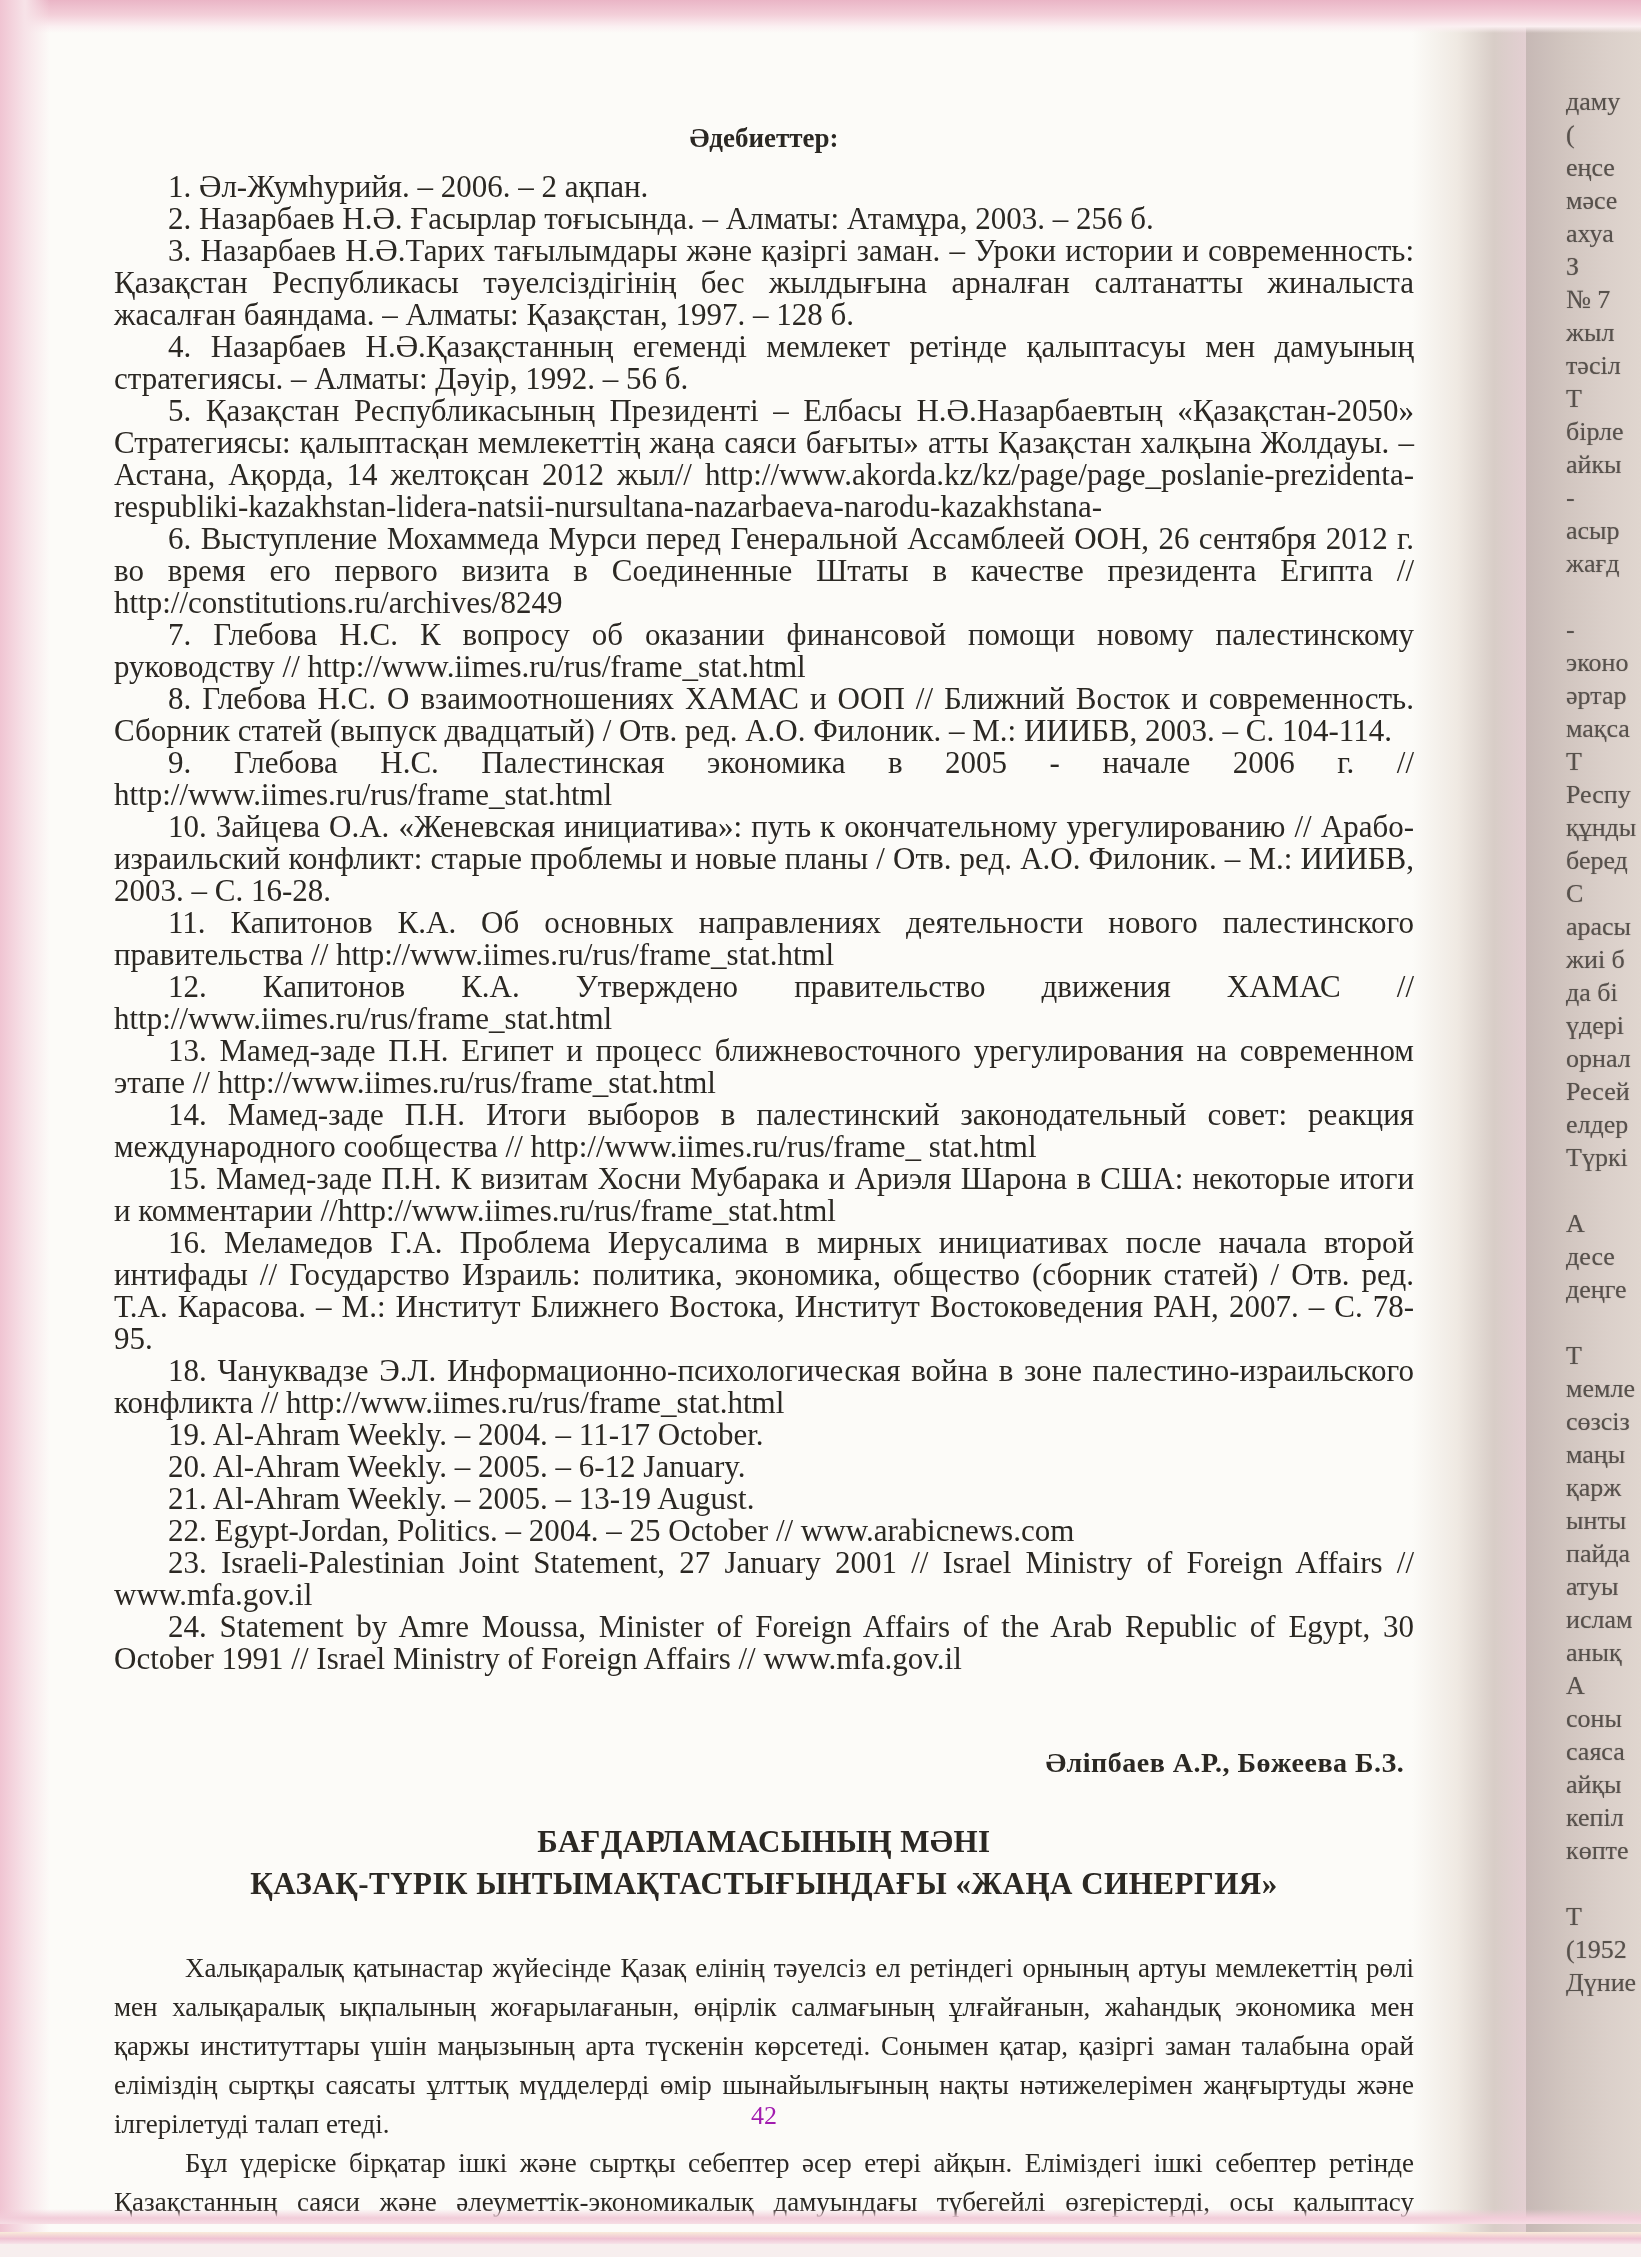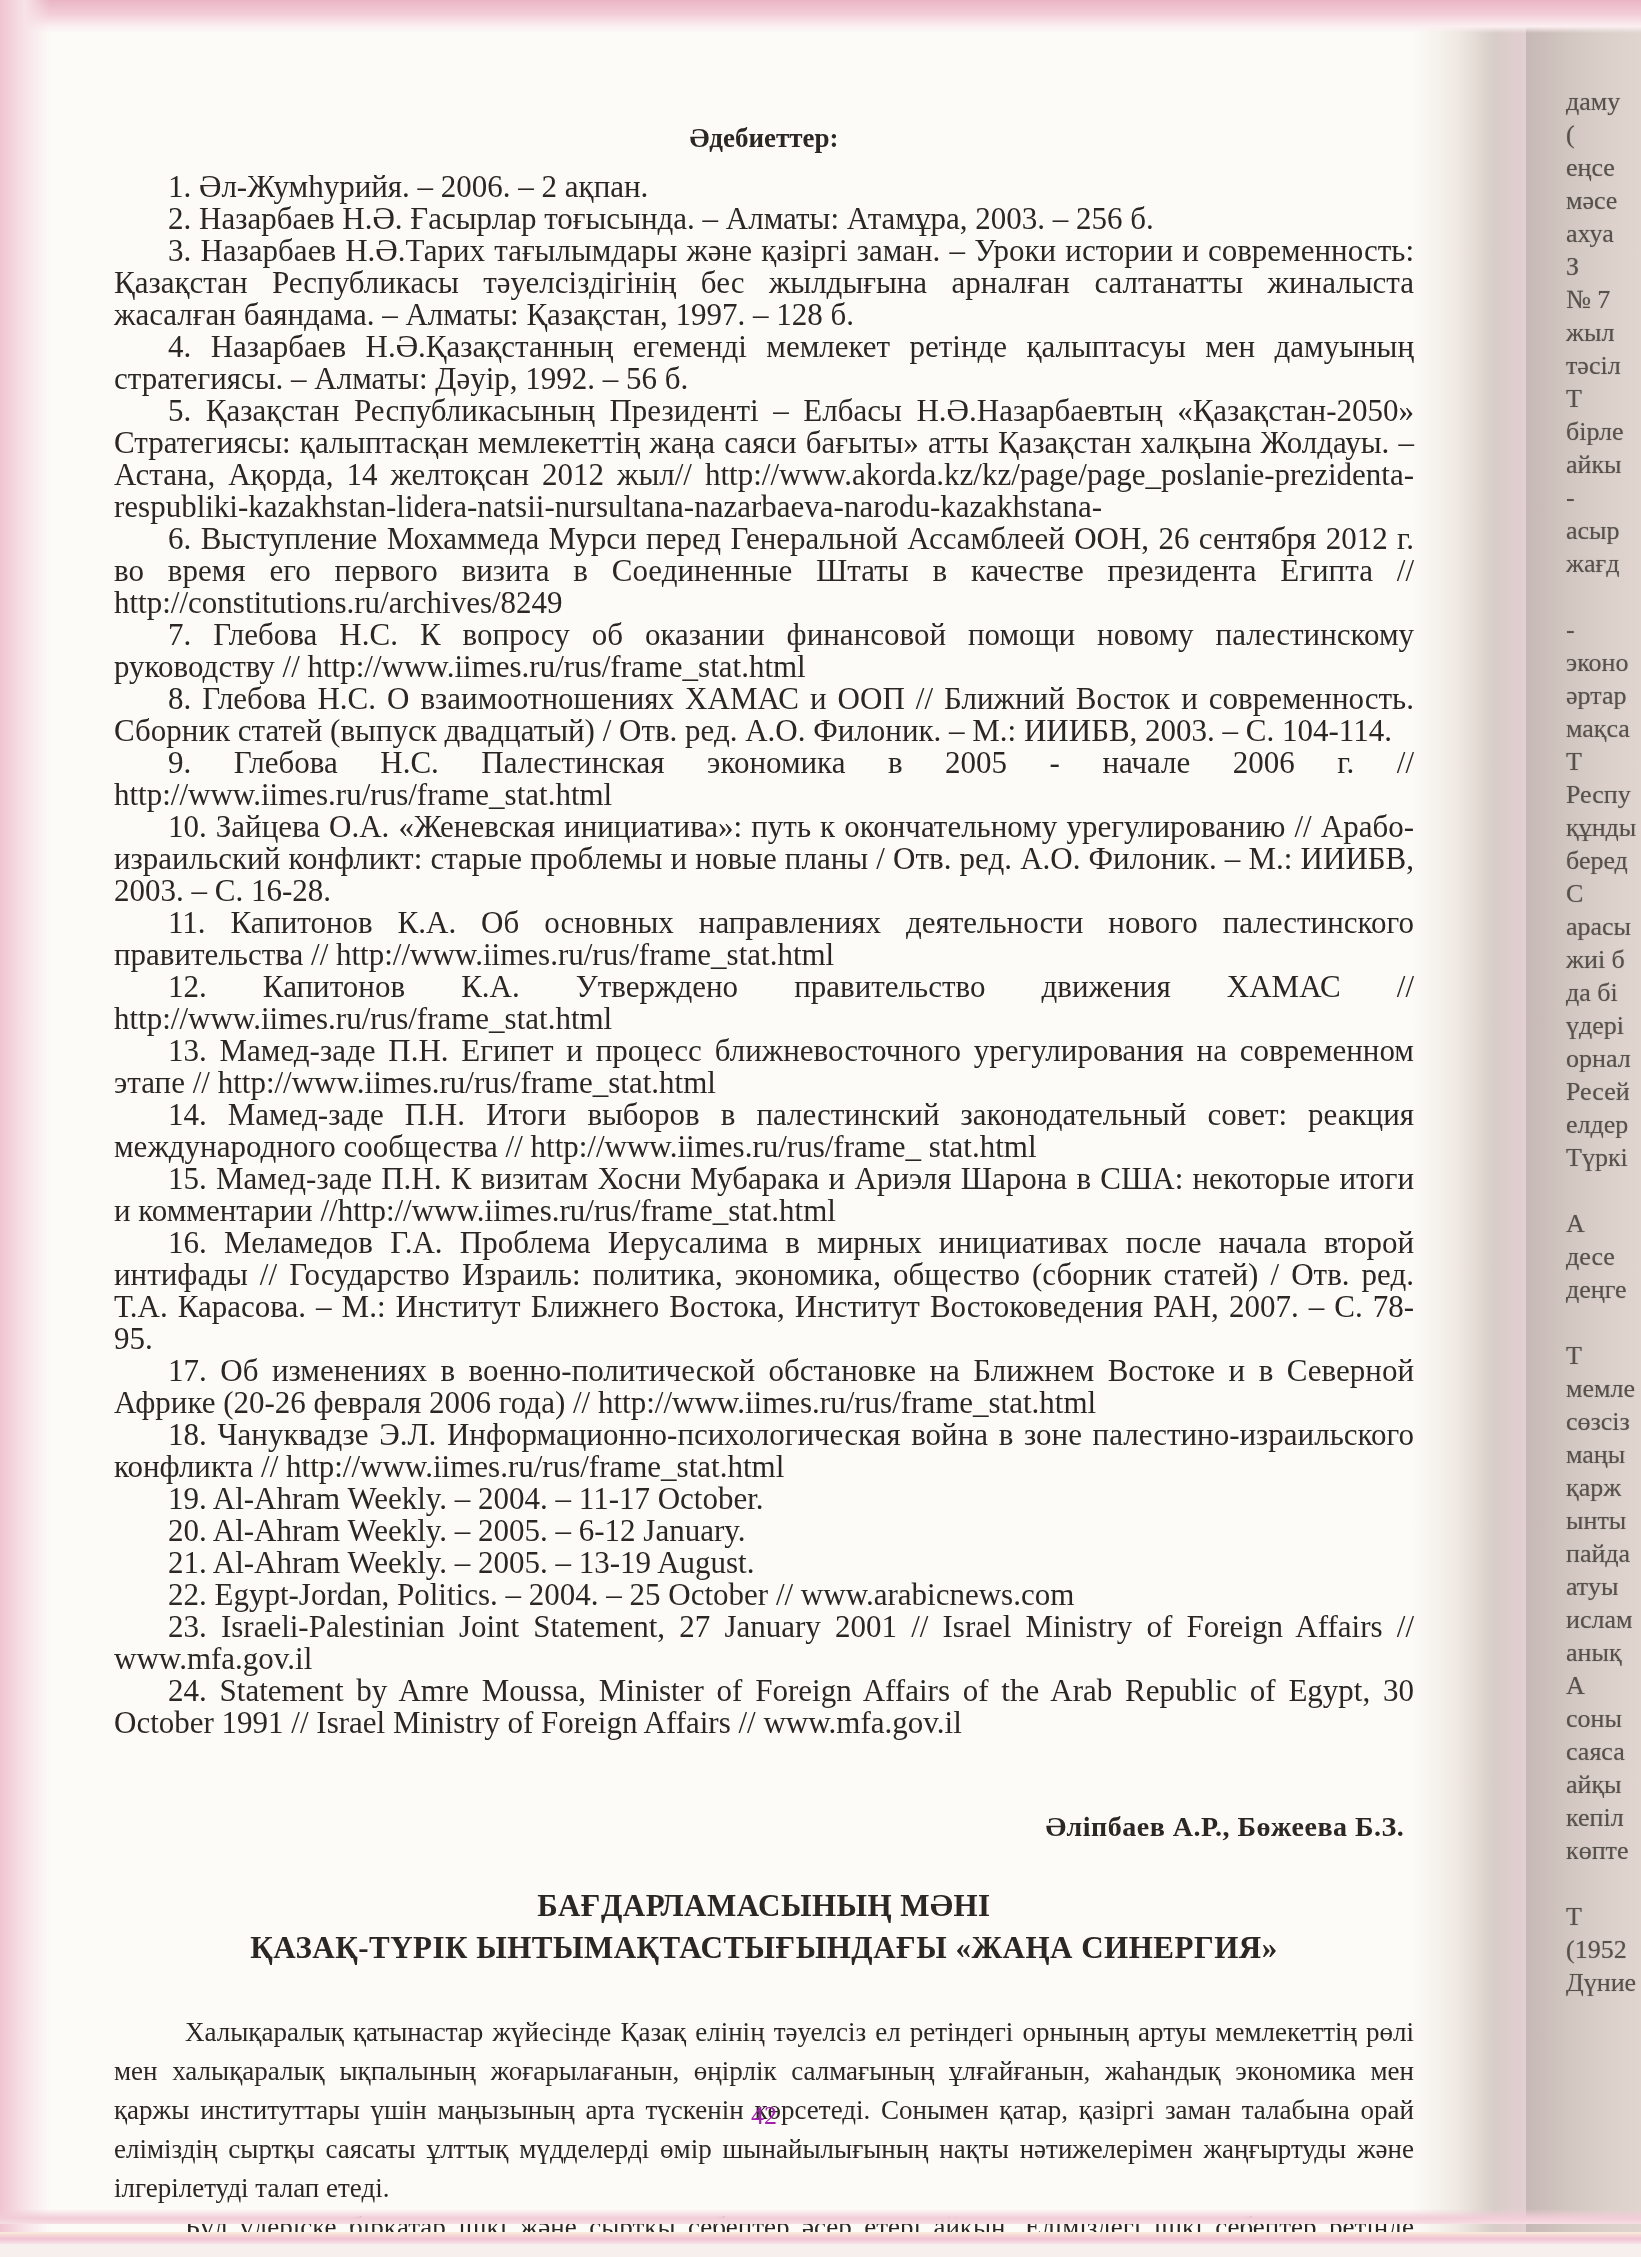--- a/index.html
+++ b/index.html
@@ -91,21 +91,20 @@
         <li class="ref">12. Капитонов К.А. Утверждено правительство движения ХАМАС // http://www.iimes.ru/rus/frame_stat.html</li>
 
         <li class="ref">13. Мамед-заде П.Н. Египет и процесс ближневосточного урегулирования на современном этапе // http://www.iimes.ru/rus/frame_stat.html</li>
 
         <li class="ref">14. Мамед-заде П.Н. Итоги выборов в палестинский законодательный совет: реакция международного сообщества // http://www.iimes.ru/rus/frame_ stat.html</li>
 
         <li class="ref">15. Мамед-заде П.Н. К визитам Хосни Мубарака и Ариэля Шарона в США: некоторые итоги и комментарии //http://www.iimes.ru/rus/frame_stat.html</li>
 
         <li class="ref">16. Меламедов Г.А. Проблема Иерусалима в мирных инициативах после начала второй интифады // Государство Израиль: политика, экономика, общество (сборник статей) / Отв. ред. Т.А. Карасова. – М.: Институт Ближнего Востока, Институт Востоковедения РАН, 2007. – С. 78-95.</li>
 
-        <li class="ref">17. Об изменениях в военно-политической обстановке на Ближнем Востоке и в Северной Африке (20-26 февраля 2006 года) // http://www.iimes.ru/rus/frame_stat.html</li>
 
         <li class="ref">18. Чануквадзе Э.Л. Информационно-психологическая война в зоне палестино-израильского конфликта // http://www.iimes.ru/rus/frame_stat.html</li>
 
         <li class="ref">19. Al-Ahram Weekly. – 2004. – 11-17 October.</li>
 
         <li class="ref">20. Al-Ahram Weekly. – 2005. – 6-12 January.</li>
 
         <li class="ref">21. Al-Ahram Weekly. – 2005. – 13-19 August.</li>
 
         <li class="ref">22. Egypt-Jordan, Politics. – 2004. – 25 October // www.arabicnews.com</li>

